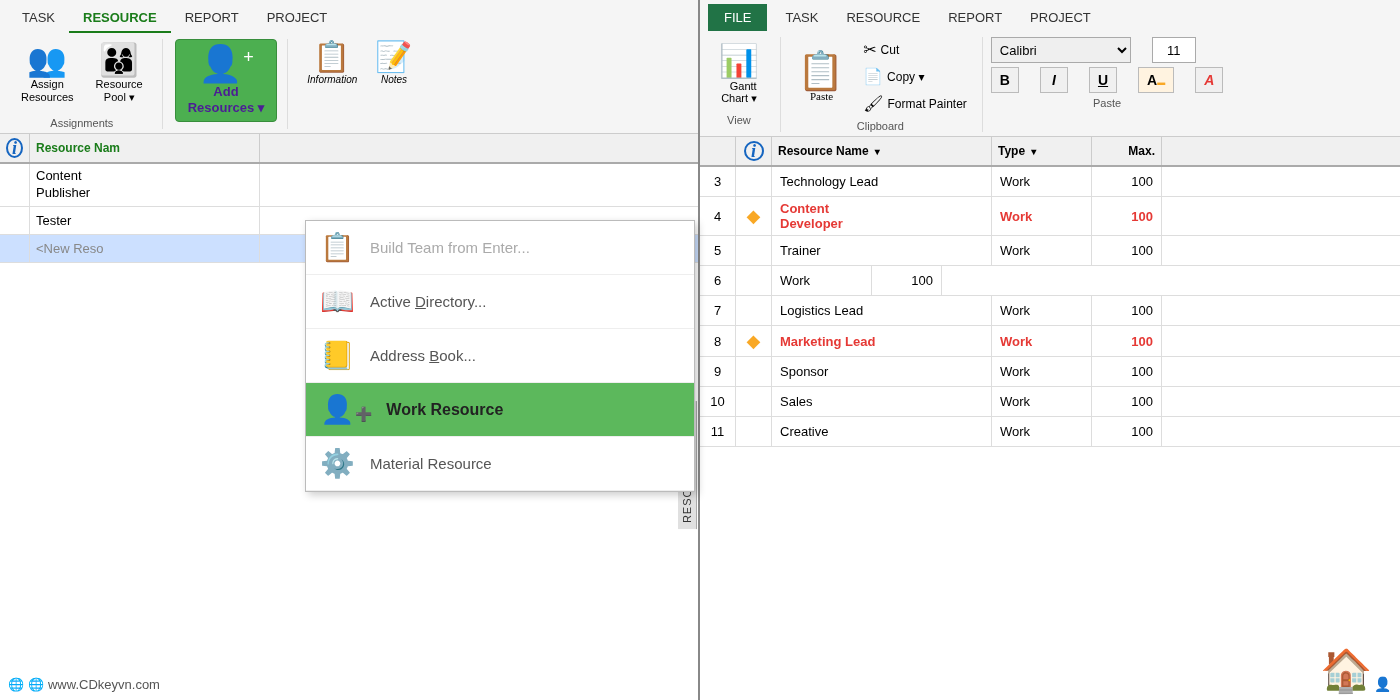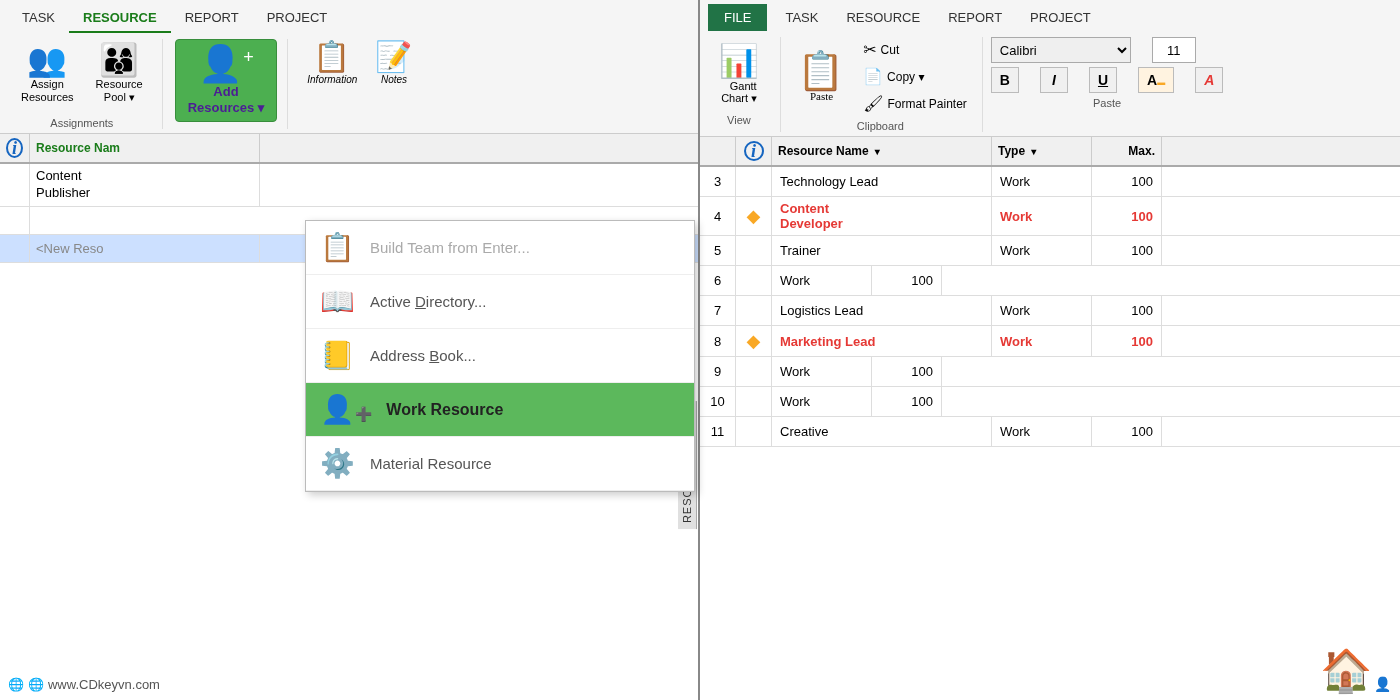--- a/index.html
+++ b/index.html
@@ -166,20 +166,21 @@
     </div>
 
     <div class="grid-row">
       <div class="grid-cell col-info"></div>
       <div class="grid-cell col-name" style="white-space:pre-line;line-height:1.3;">Content
 Publisher</div>
     </div>
 
     <div class="grid-row">
       <div class="grid-cell col-info"></div>
+      <div class="grid-cell col-name">Tester</div>
     </div>
 
     <div class="grid-row selected">
       <div class="grid-cell col-info"></div>
       <div class="grid-cell col-name" style="color:#888;">&lt;New Reso</div>
     </div>
   </div>
 
   <div class="dropdown-menu">
 
@@ -350,27 +351,29 @@
           <span class="warn-icon">◆</span>
         </div>
         <div class="grid-cell-right col-rname overalloc">Marketing Lead</div>
         <div class="grid-cell-right col-type overalloc">Work</div>
         <div class="grid-cell-right col-max overalloc">100</div>
       </div>
 
       <div class="grid-row-right">
         <div class="grid-cell-right col-num">9</div>
         <div class="grid-cell-right col-iicon"></div>
+        <div class="grid-cell-right col-rname">Sponsor</div>
         <div class="grid-cell-right col-type">Work</div>
         <div class="grid-cell-right col-max">100</div>
       </div>
 
       <div class="grid-row-right">
         <div class="grid-cell-right col-num">10</div>
         <div class="grid-cell-right col-iicon"></div>
+        <div class="grid-cell-right col-rname">Sales</div>
         <div class="grid-cell-right col-type">Work</div>
         <div class="grid-cell-right col-max">100</div>
       </div>
 
       <div class="grid-row-right">
         <div class="grid-cell-right col-num">11</div>
         <div class="grid-cell-right col-iicon"></div>
         <div class="grid-cell-right col-rname">Creative</div>
         <div class="grid-cell-right col-type">Work</div>
         <div class="grid-cell-right col-max">100</div>

